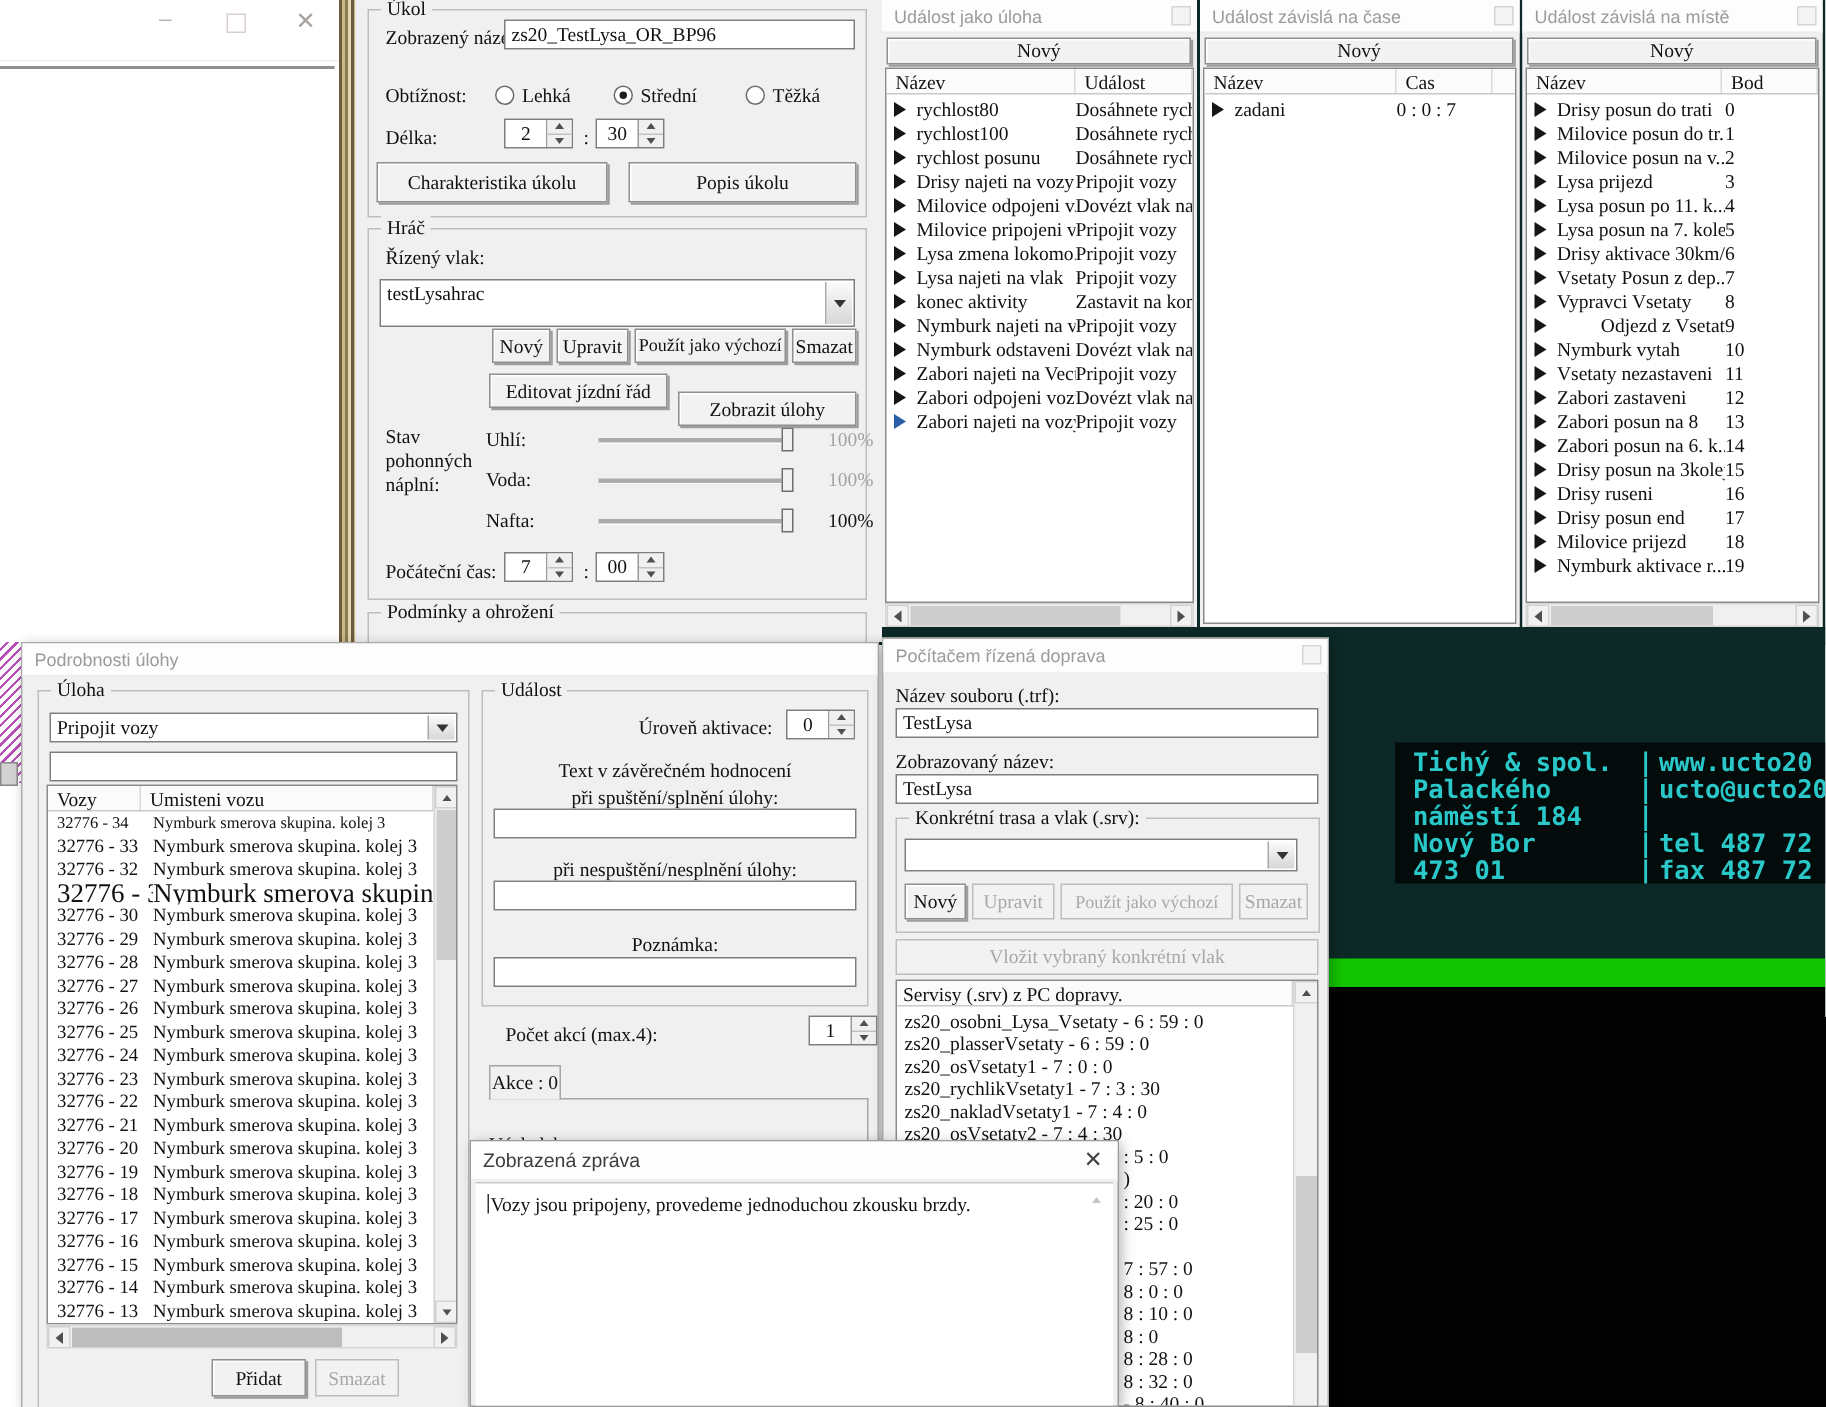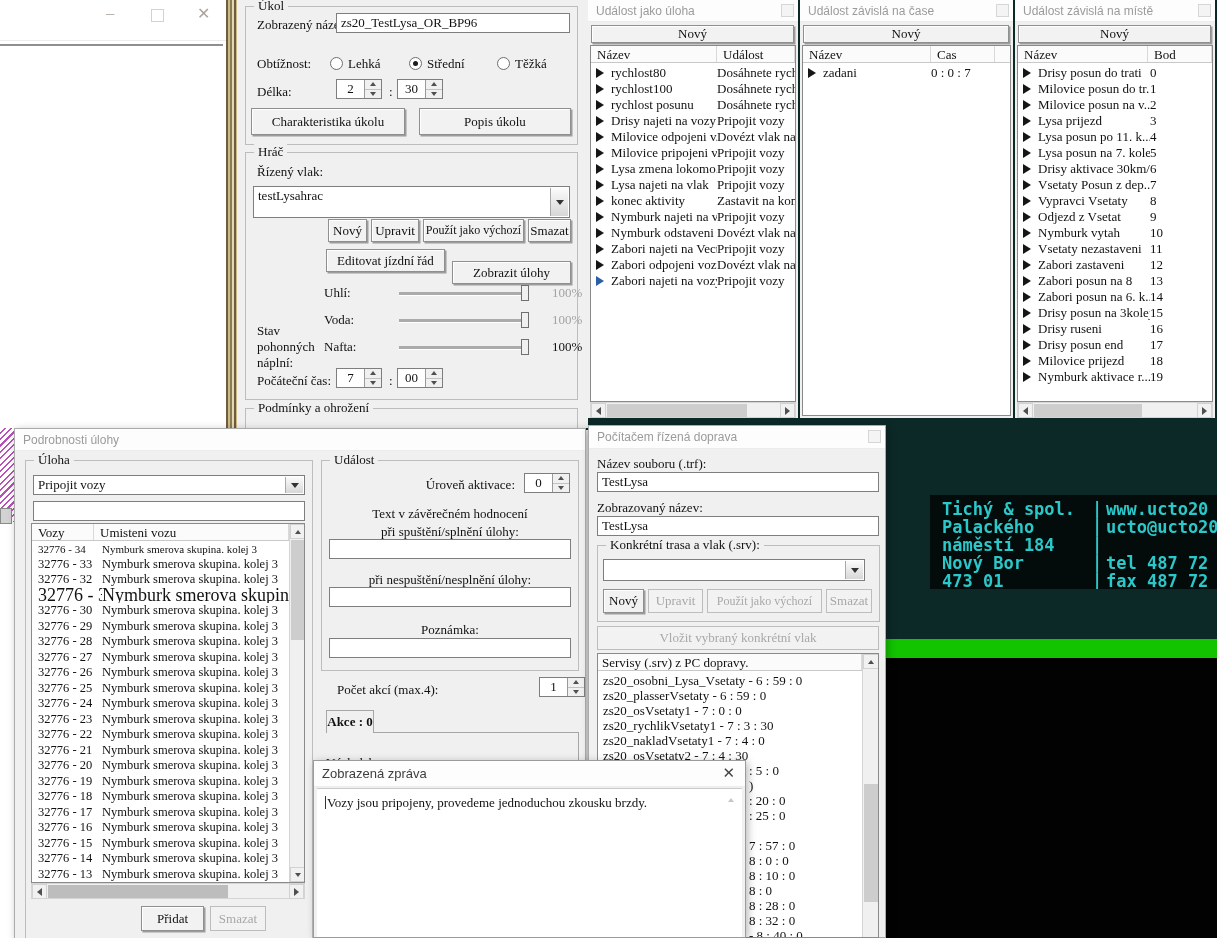--- a/index.html
+++ b/index.html
@@ -75,21 +75,21 @@
   .cap-glyph { font-family:"Liberation Sans", sans-serif; color:#b9b2ac; font-size:15px; }
   .gold-strip { background:repeating-linear-gradient(90deg,#6e5c3e 0 2px,#cbb988 2px 4px,#8c7c56 4px 6px,#e4d8b4 6px 8px); }
   .hatch { background:repeating-linear-gradient(135deg,#ffffff 0 3px,#b84fb8 3px 4.5px); }
 
   
   .terminal { position:absolute; font-family:"DejaVu Sans Mono", monospace; }
   .term-line { display:flex; height:18px; white-space:pre; }
   .t-left { width:150px; flex:none; }
   .t-sep { width:14px; flex:none; }
 
-  .tab { position:absolute; background:#f0f0f0; border:1px solid #a6a6a6; border-bottom:none; box-sizing:border-box; text-align:center; padding-top:3px; z-index:2;font-weight:bold; }
+  .tab { position:absolute; background:#f0f0f0; border:1px solid #a6a6a6; border-bottom:none; box-sizing:border-box; text-align:center; padding-top:3px; z-index:2; }
   .tabline { position:absolute; height:1px; background:#a6a6a6; z-index:1; }
 
   .caret { display:inline-block; width:1px; height:13px; background:#333; vertical-align:-2px; margin-right:1px; }
 </style>
 </head>
 <body>
 
 <div id="root">
 
   <div class="abs" style="left:0;top:0;width:237px;height:428px;background:#fff;"></div>
@@ -160,21 +160,21 @@
           <span class="t-dnb"></span>
         </span>
     </div>
     <div class="btn" style="left:91px;top:219px;width:39px;height:23px;">Nový</div>
     <div class="btn" style="left:134px;top:219px;width:48px;height:23px;">Upravit</div>
     <div class="btn" style="left:186px;top:219px;width:101px;height:23px;font-size:12px;">Použít jako výchozí</div>
     <div class="btn" style="left:291px;top:219px;width:43px;height:23px;">Smazat</div>
     <div class="btn" style="left:89px;top:249px;width:119px;height:23px;">Editovat jízdní řád</div>
     <div class="btn" style="left:215px;top:261px;width:119px;height:23px;">Zobrazit úlohy</div>
 
-    <div class="label" style="left:20px;top:283px;line-height:16px;margin-top:40px;">
+    <div class="label" style="left:20px;top:283px;line-height:16px;">
       <span>Stav</span><br>
       <span>pohonných</span><br>
       <span>náplní:</span>
     </div>
     <div class="abs" style="left:87px;top:283px;width:250px;">
 
         <div style="position:relative;height:27px;">
           <span class="label" style="left:0;top:2px;">Uhlí:</span>
           <span class="slider-track" style="left:75px;top:9px;width:130px;"></span>
           <span class="slider-thumb" style="left:197px;top:2px;"></span>
@@ -414,21 +414,21 @@
           </div>
 
           <div class="erow">
             <span class="marker"></span>
             <span class="cell" style="width:112px;">Vypravci Vsetaty</span>
             <span class="cell" style="flex:1;">8</span>
           </div>
 
           <div class="erow">
             <span class="marker"></span>
-            <span class="cell" style="width:112px;">Odjezd z Vsetat</span>
+            <span class="cell" style="width:112px;text-align:right;">Odjezd z Vsetat</span>
             <span class="cell" style="flex:1;">9</span>
           </div>
 
           <div class="erow">
             <span class="marker"></span>
             <span class="cell" style="width:112px;">Nymburk vytah</span>
             <span class="cell" style="flex:1;">10</span>
           </div>
 
           <div class="erow">

